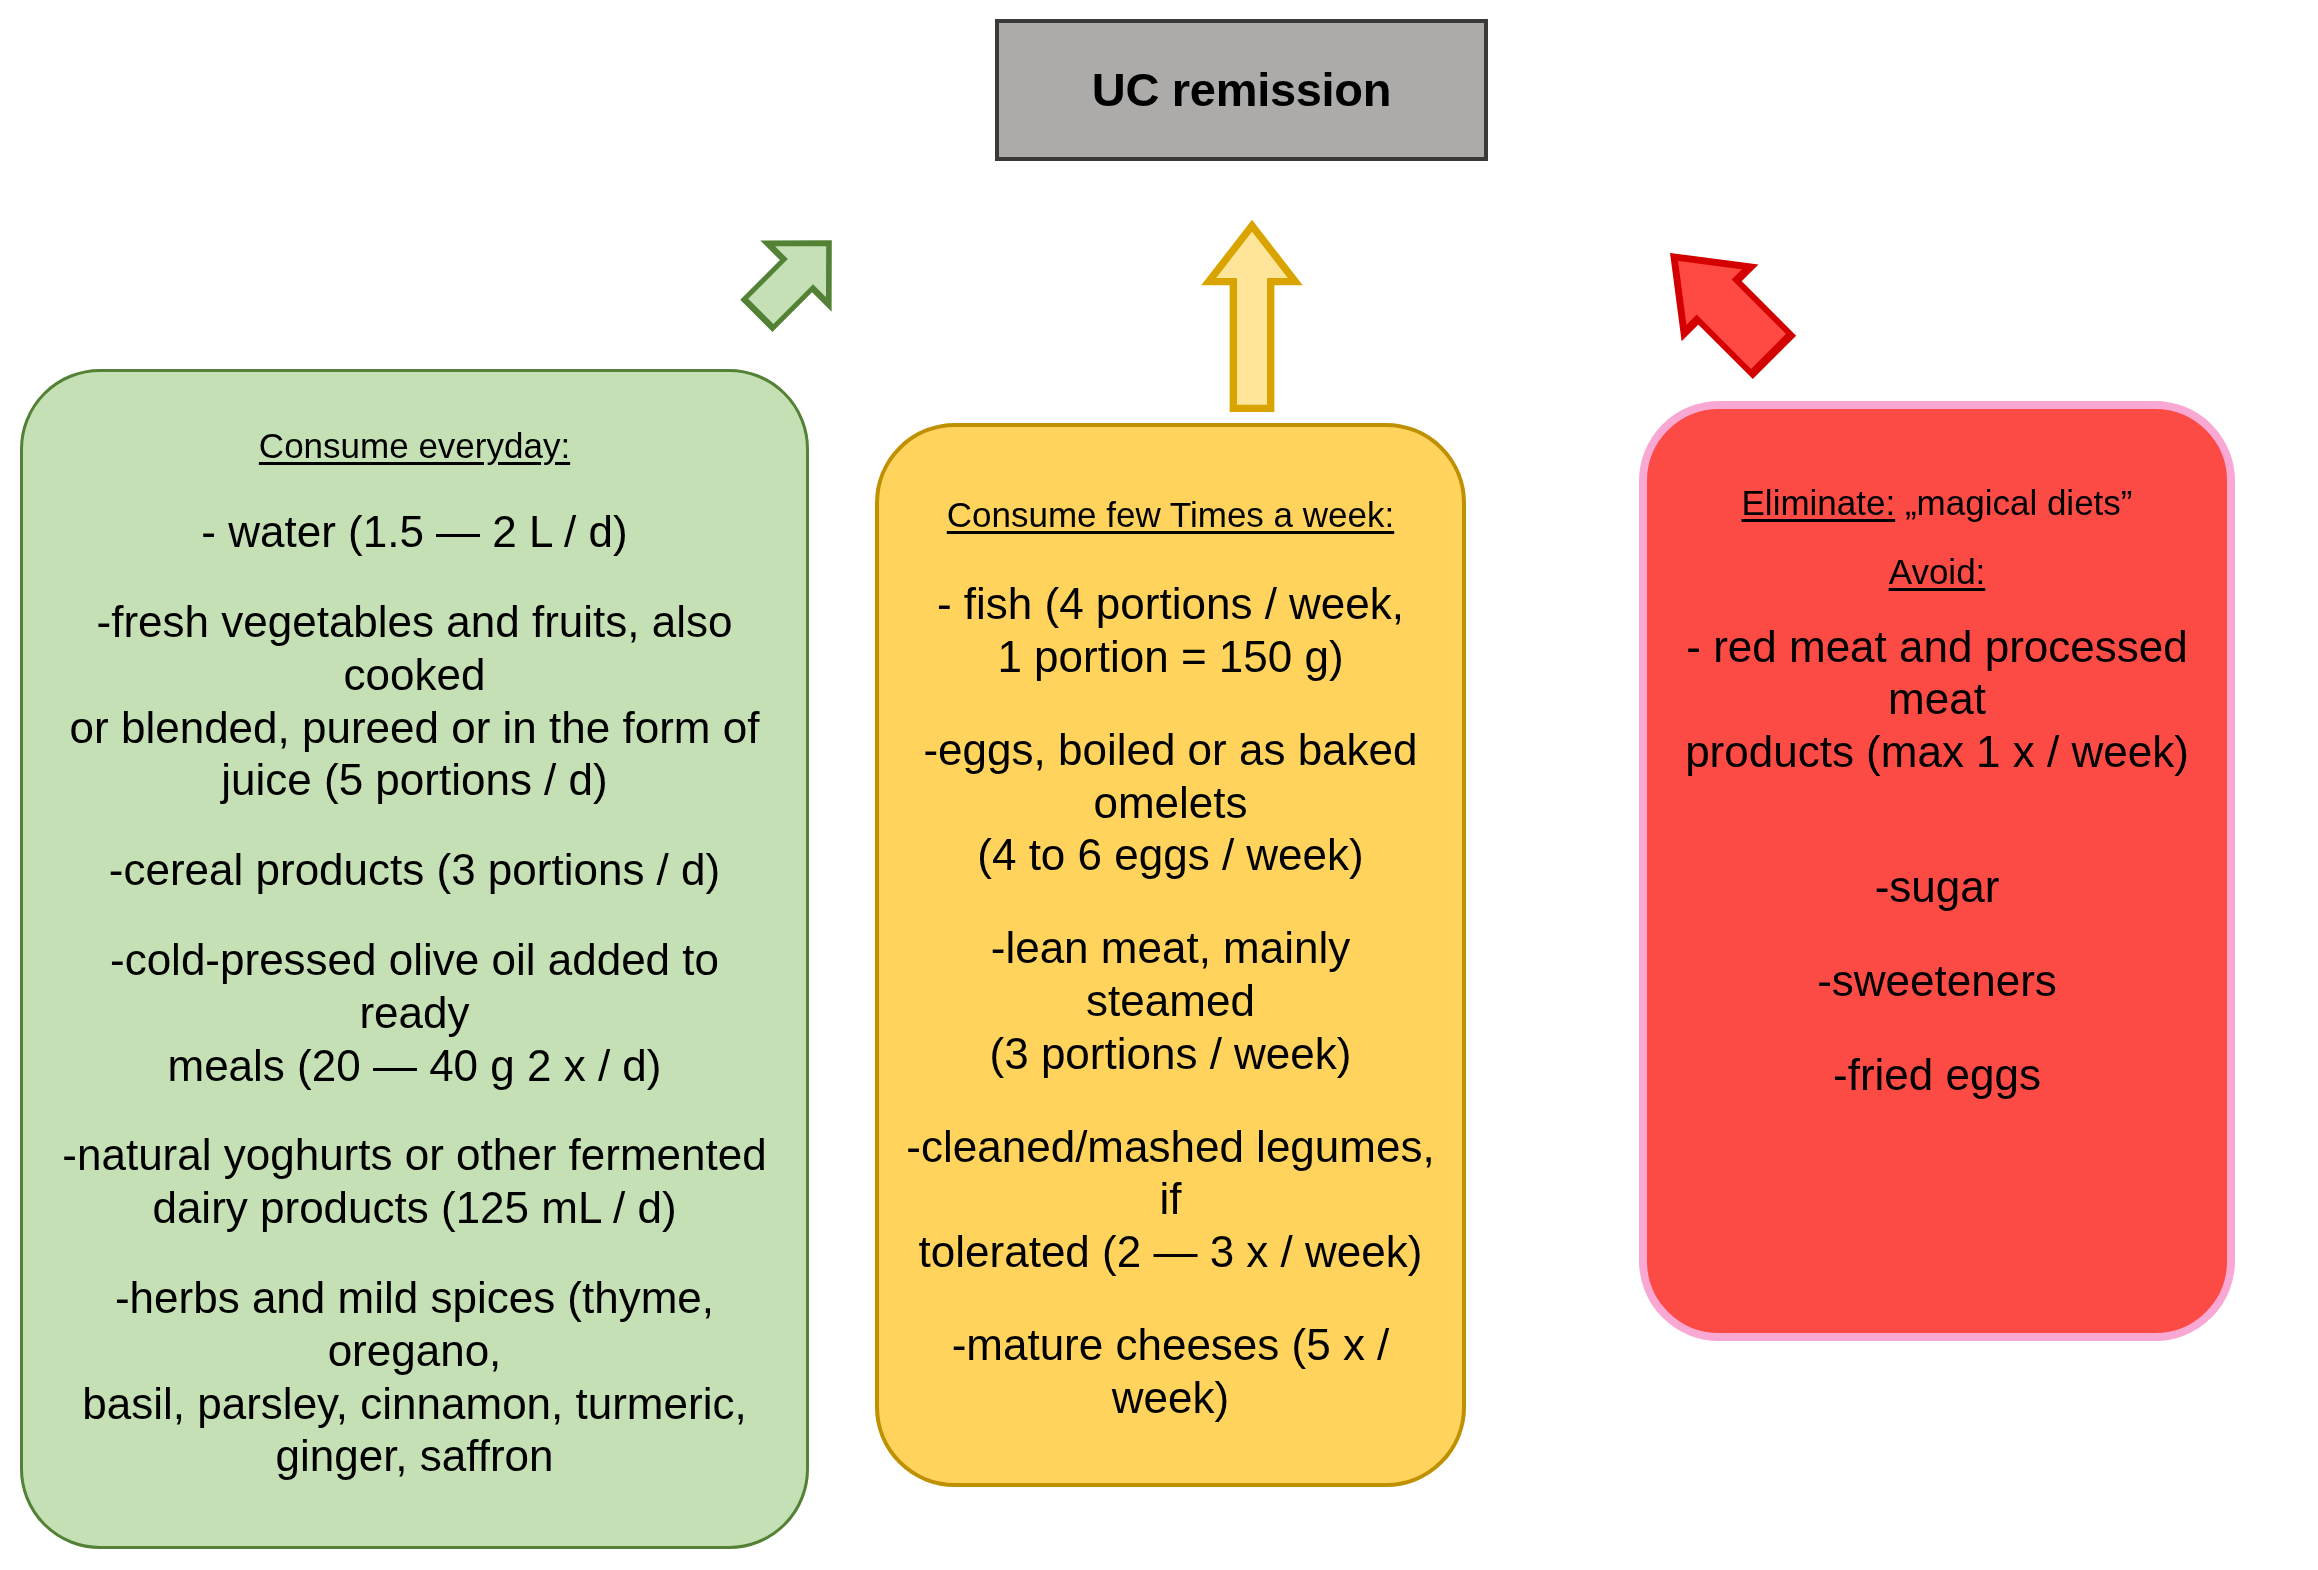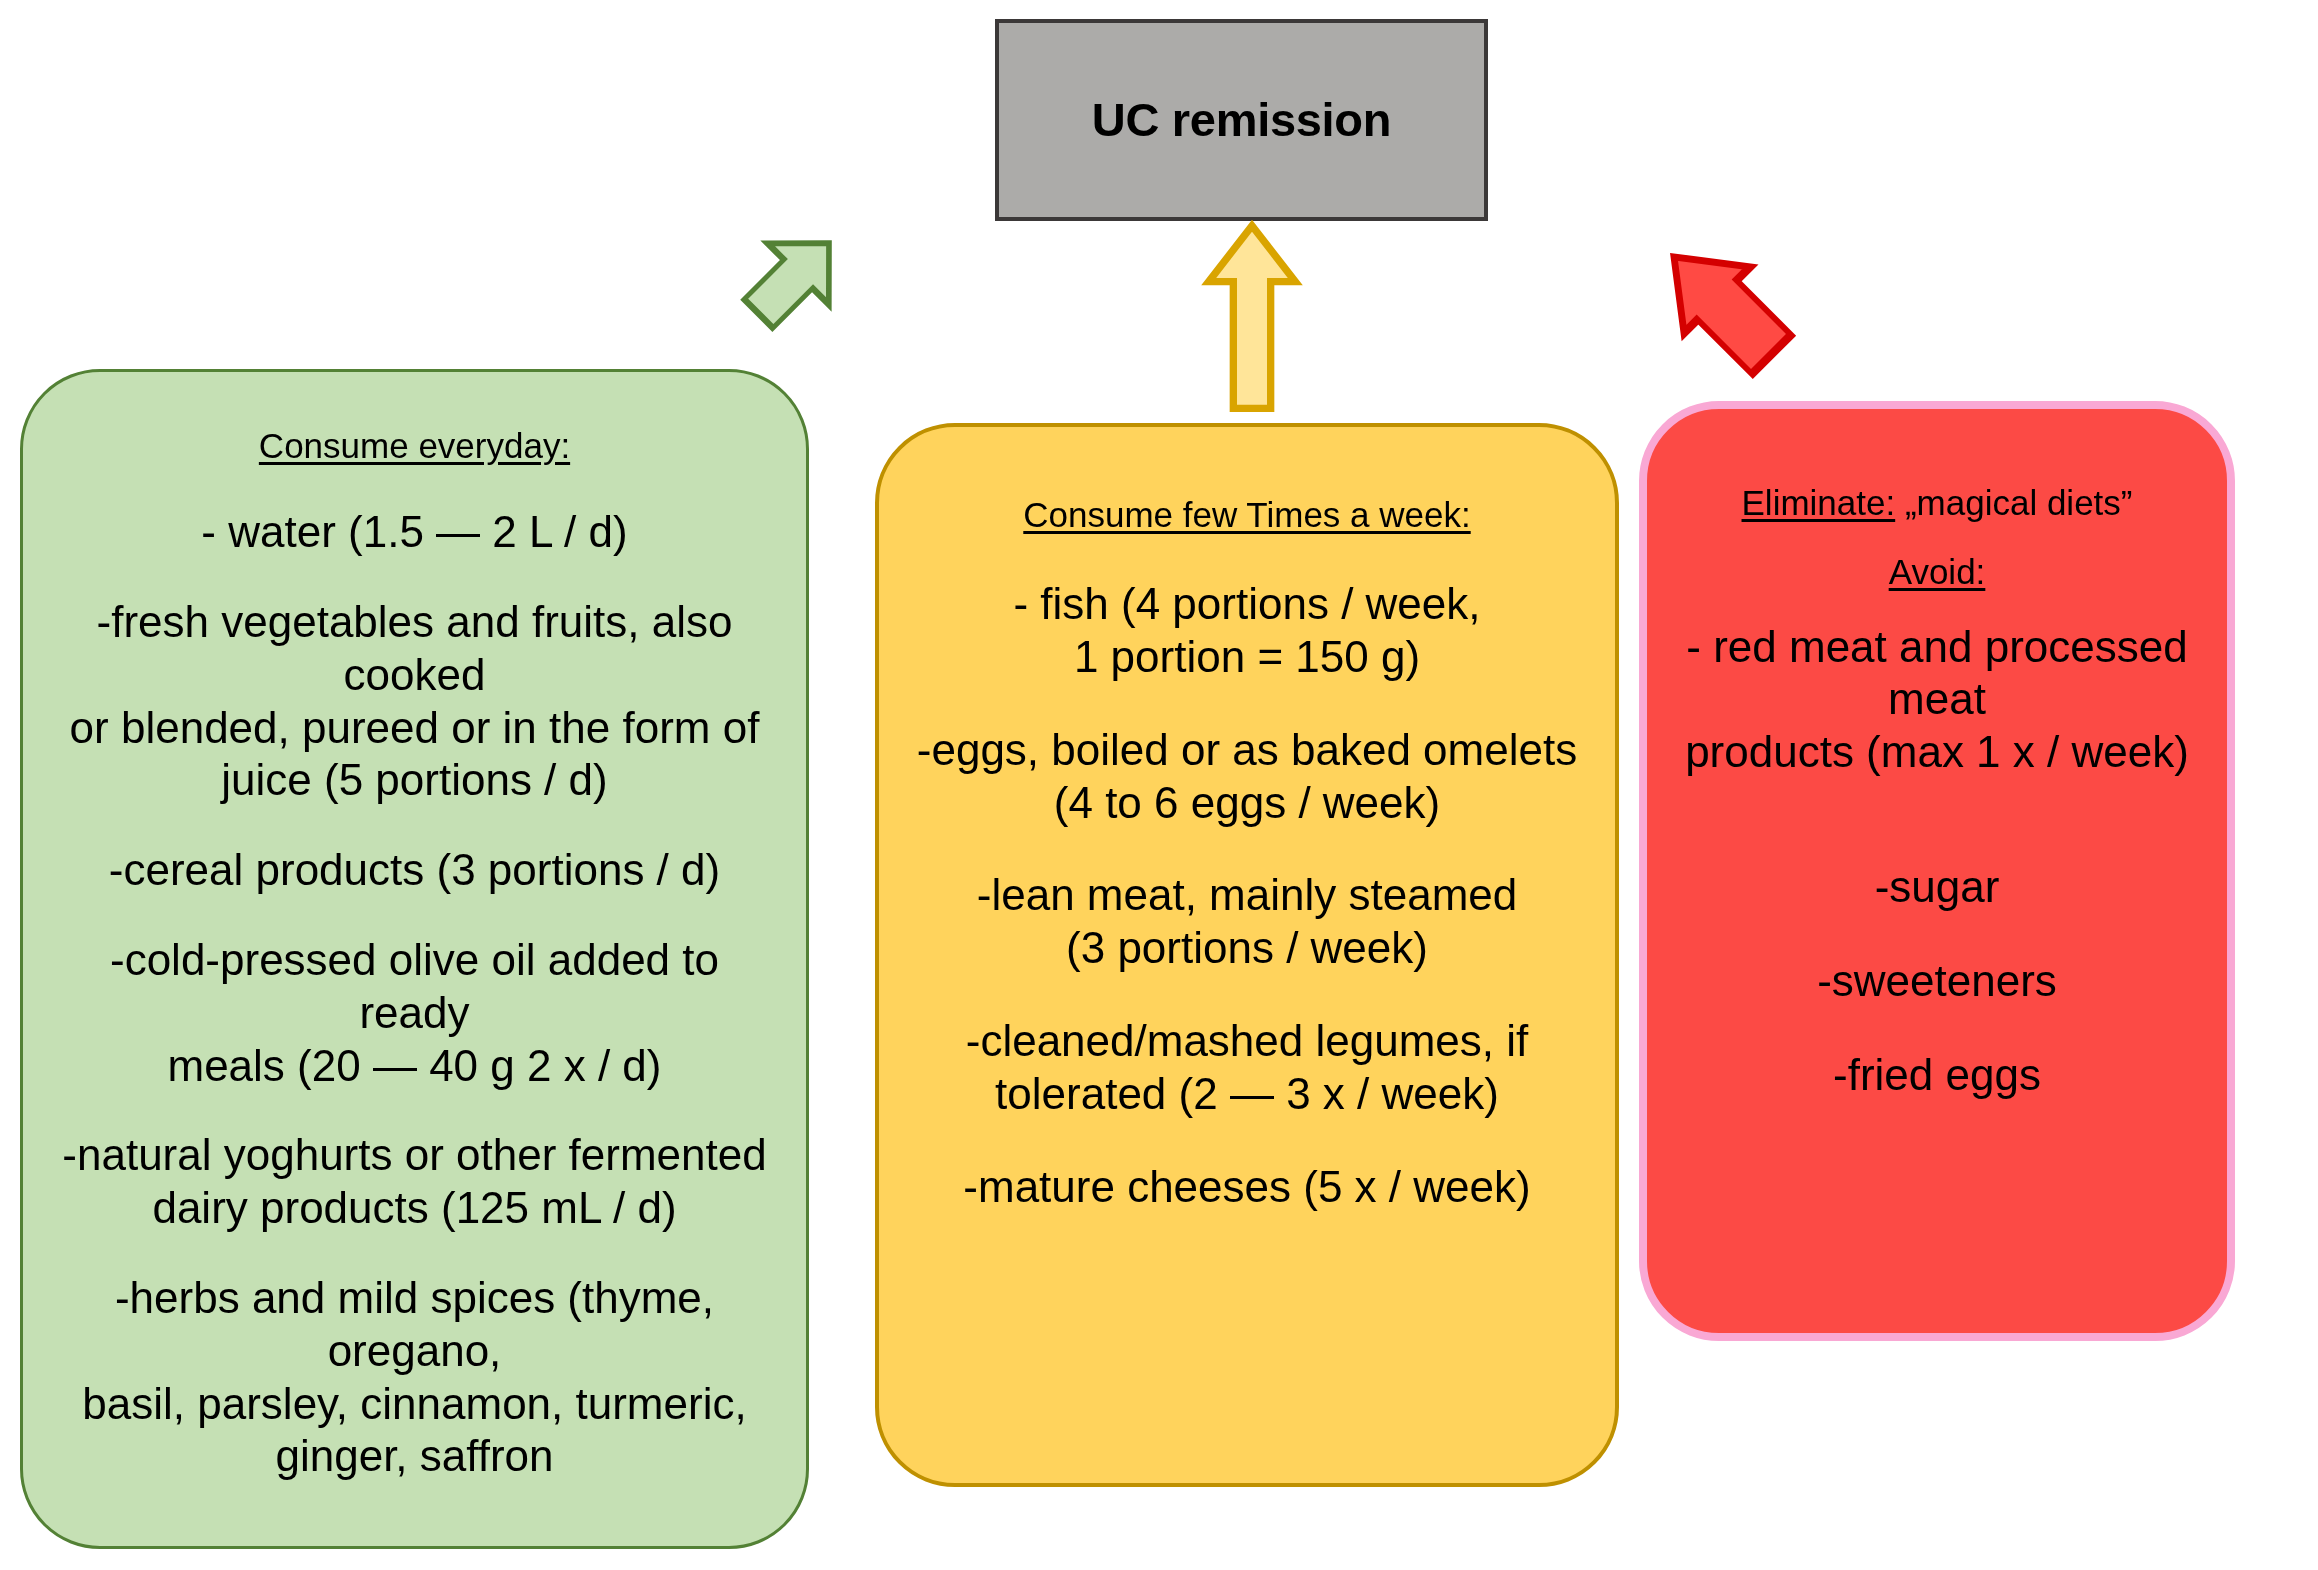--- a/index.html
+++ b/index.html
@@ -5,21 +5,21 @@
   html,body{margin:0;padding:0;background:#ffffff;}
   body{
     width:2319px;height:1570px;position:relative;overflow:hidden;
     font-family:"Liberation Sans", sans-serif;
     -webkit-font-smoothing:antialiased;
   }
   .stage{position:absolute;inset:0;}
 
   
   .header-box{
-    position:absolute;left:995px;top:18.7px;width:493px;height:202px;
+    position:absolute;left:995px;top:18.7px;width:493px;height:142px;
     background:#ACABA9;
     border:4px solid #3B3838;
     box-sizing:border-box;
     display:flex;align-items:center;justify-content:center;
   }
   .header-title{
     font-size:47px;font-weight:bold;color:#000;letter-spacing:-0.3px;
     line-height:1;
   }
 
@@ -33,21 +33,21 @@
   }
   .card .body{width:100%;}
 
   .card-green{
     left:20px;top:369px;width:789px;height:1180px;
     background:#C5E0B4;border:3.3px solid #538135;
     padding:53px 27px 0 27px;
     justify-content:flex-start;
   }
   .card-yellow{
-    left:875px;top:423px;width:744px;height:1064px;
+    left:875px;top:423px;width:591px;height:1064px;
     background:#FFD35C;border:4px solid #BF9000;
     padding:67px 23px 0 23px;
     justify-content:flex-start;
   }
   .card-red{
     left:1639px;top:401px;width:596px;height:940px;
     background:#FC4A45;border:8px solid #f9a8d4;
     padding:73px 18.7px 0 18.7px;
     justify-content:flex-start;
     align-items:flex-end;

